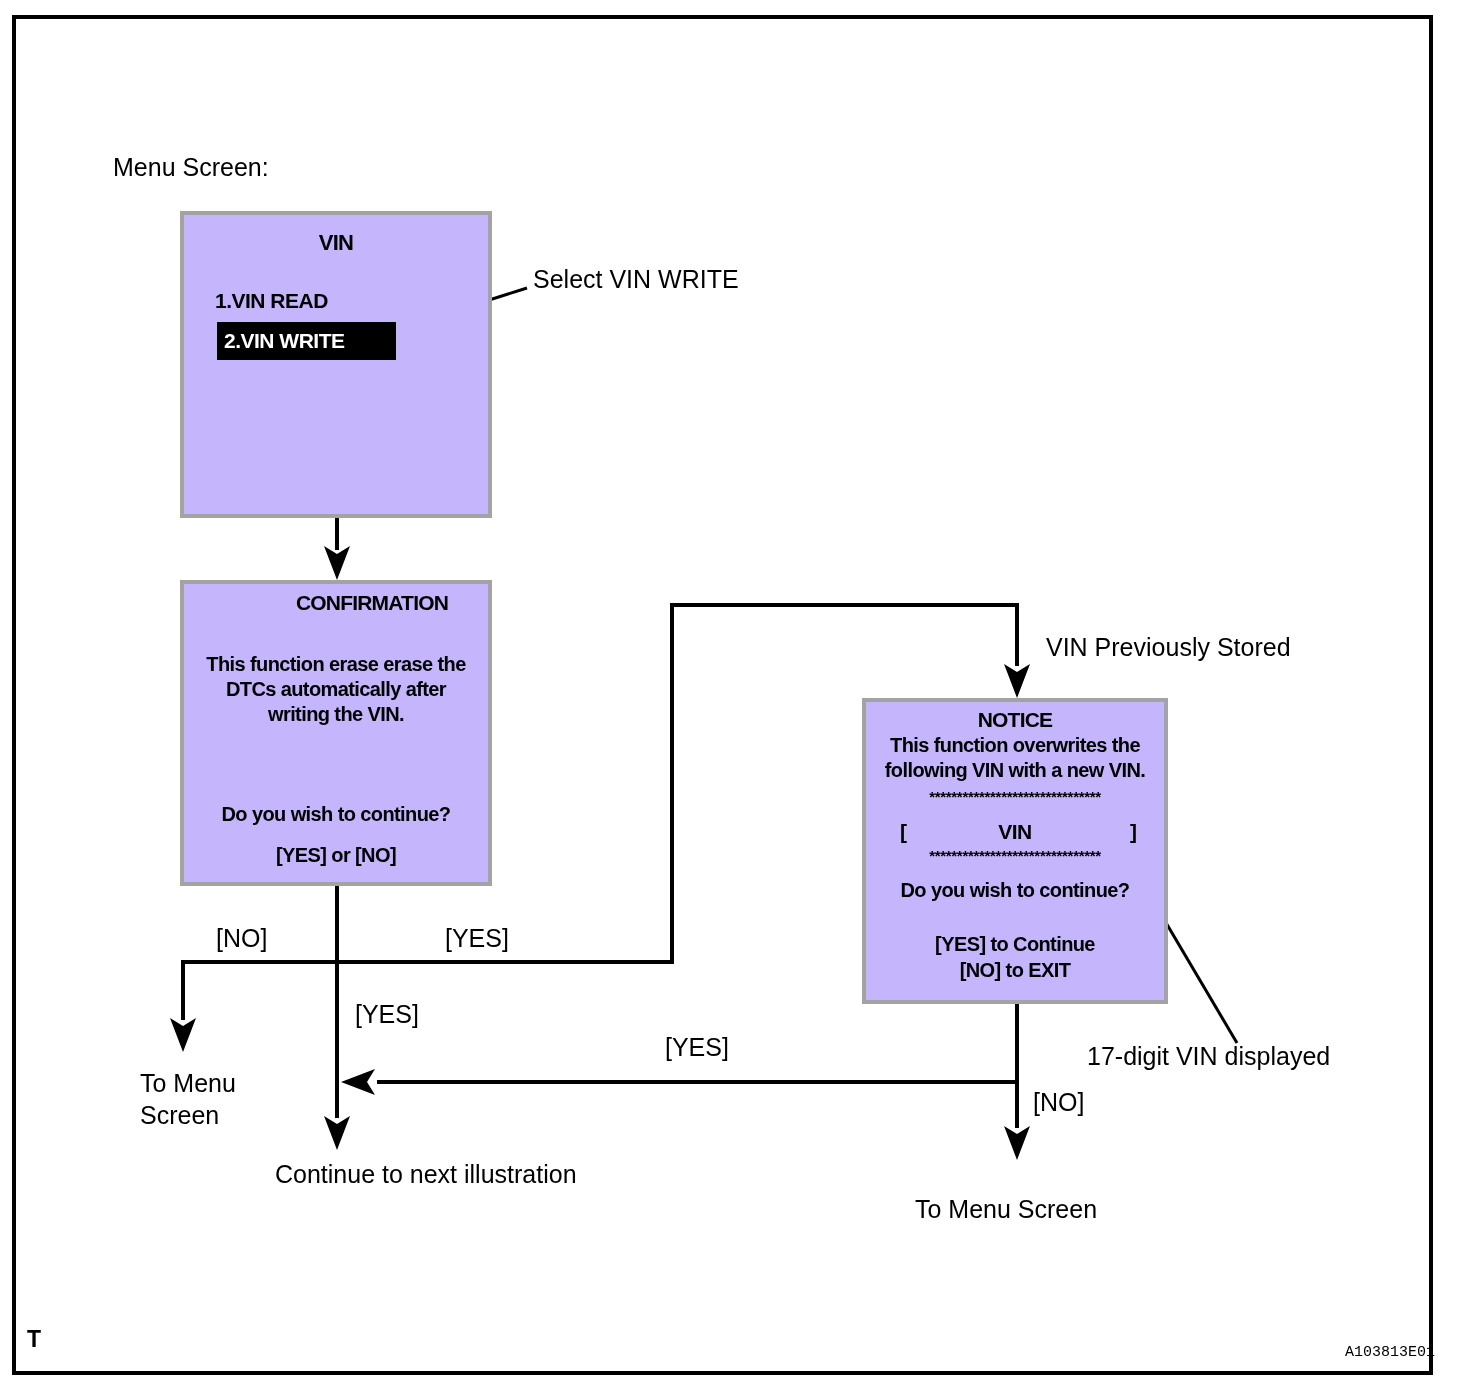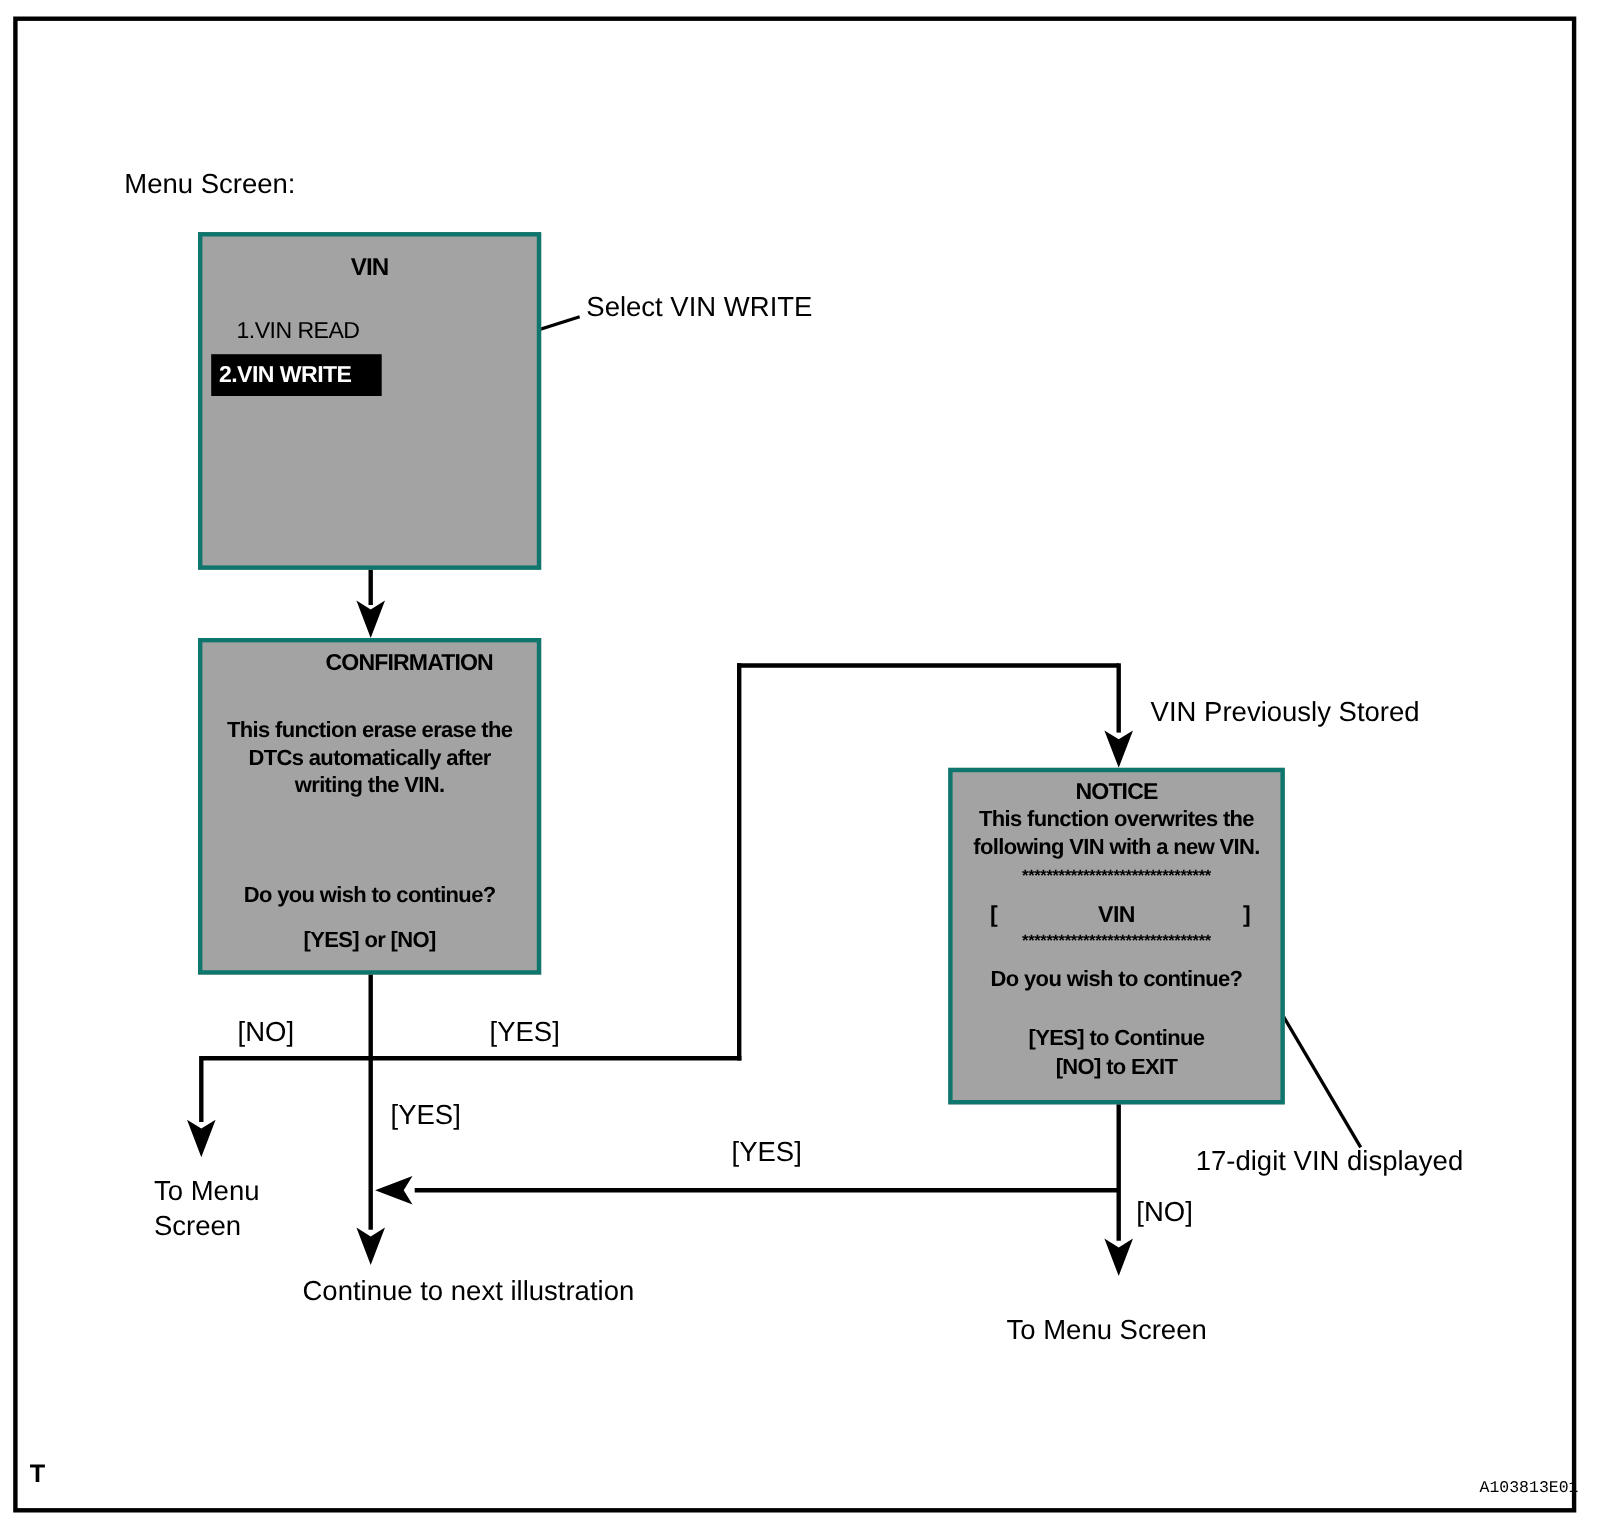--- a/index.html
+++ b/index.html
@@ -9,32 +9,32 @@
   }
   .outer-border{
     position:absolute;left:12px;top:15px;width:1421px;height:1360px;
     border:4px solid #000;box-sizing:border-box;
   }
   svg.connectors{position:absolute;left:0;top:0;width:1472px;height:1398px;}
   .label{position:absolute;font-size:25px;line-height:30px;white-space:nowrap;}
   .label.small{font-size:15px;line-height:18px;font-family:Liberation Mono, monospace;}
   .label.boldmark{font-weight:bold;font-size:23px;}
   .screen-box{
-    position:absolute;border:4px solid #0f766e;background:#a3a3a3;box-sizing:border-box;
+    position:absolute;border:4px solid #a3a3a3;background:#c4b5fd;box-sizing:border-box;
   }
   .screen-title{
     position:absolute;left:0;width:100%;text-align:center;
     font-weight:bold;font-size:21px;letter-spacing:-0.8px;white-space:nowrap;
   }
   .screen-body{
     position:absolute;left:0;width:100%;text-align:center;
     font-weight:bold;font-size:20px;letter-spacing:-0.6px;line-height:25px;white-space:nowrap;
   }
   .vin-item{
-    position:absolute;font-weight:normal;font-size:21px;letter-spacing:-0.5px;white-space:nowrap;
+    position:absolute;font-weight:bold;font-size:21px;letter-spacing:-0.5px;white-space:nowrap;
   }
   .vin-highlight{
     position:absolute;background:#000;color:#fff;font-weight:bold;font-size:21px;
     letter-spacing:-0.5px;line-height:38px;padding-left:7px;box-sizing:border-box;white-space:nowrap;
   }
   .stars-row{
     position:absolute;left:0;width:100%;text-align:center;
     font-weight:bold;font-size:15px;letter-spacing:-0.3px;white-space:nowrap;
   }
   .bracket-row{position:absolute;left:0;width:100%;height:26px;font-weight:bold;font-size:21px;}
@@ -92,21 +92,21 @@
 
   <div class="label" style="left:216px;top:923px;">[NO]</div>
   <div class="label" style="left:445px;top:923px;">[YES]</div>
   <div class="label" style="left:355px;top:999px;">[YES]</div>
   <div class="label" style="left:665px;top:1032px;">[YES]</div>
   <div class="label" style="left:1033px;top:1087px;">[NO]</div>
 
   <div class="screen-box" style="left:180px;top:211px;width:312px;height:307px;">
     <div class="screen-title" style="top:15px;font-size:22px;">VIN</div>
     <div class="vin-item" style="left:31px;top:74px;">1.VIN READ</div>
-    <div class="vin-highlight" style="left:8px;top:107px;width:155px;height:38px;">2.VIN WRITE</div>
+    <div class="vin-highlight" style="left:33px;top:107px;width:179px;height:38px;">2.VIN WRITE</div>
   </div>
 
   <div class="screen-box" style="left:180px;top:580px;width:312px;height:306px;">
     <div class="screen-title" style="top:7px;padding-left:36px;">CONFIRMATION</div>
     <div class="screen-body" style="top:68px;">
       <div>This function erase erase the</div>
       <div>DTCs automatically after</div>
       <div>writing the VIN.</div>
     </div>
     <div class="screen-body" style="top:218px;">Do you wish to continue?</div>

